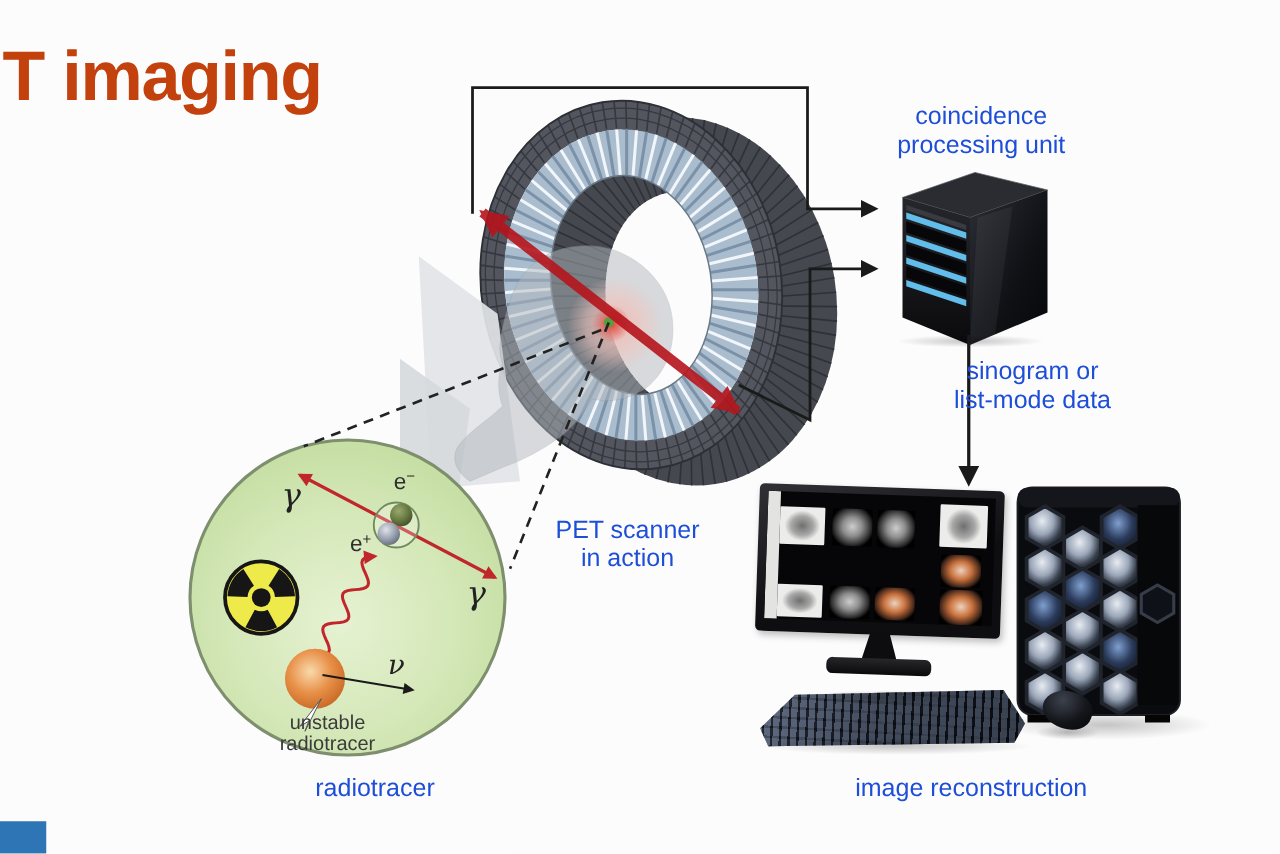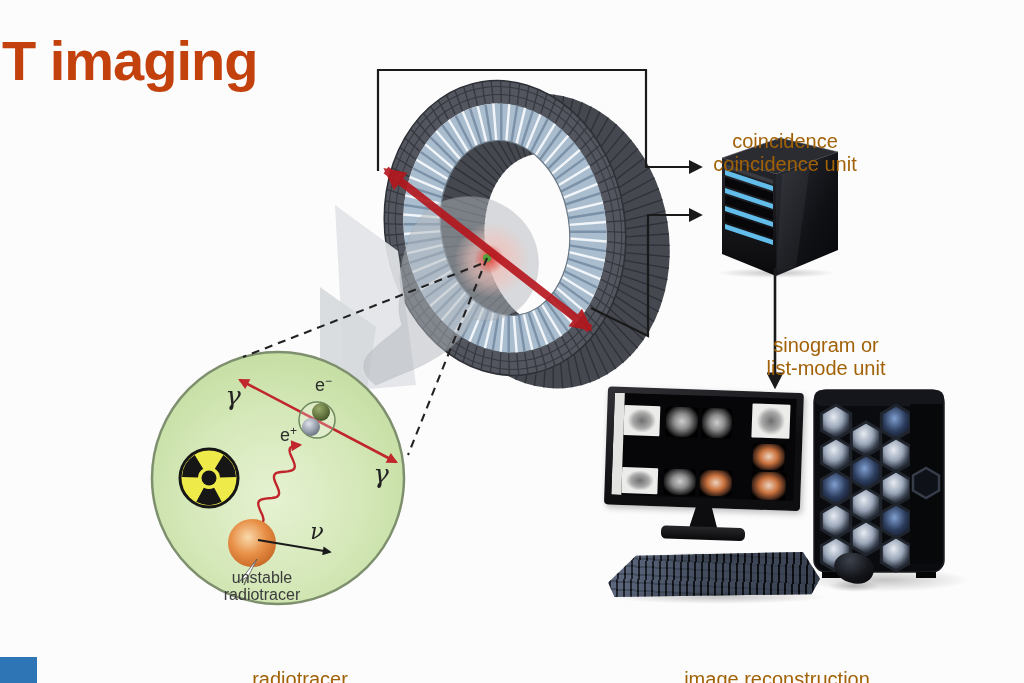--- a/index.html
+++ b/index.html
@@ -1,21 +1,21 @@
 <!DOCTYPE html>
 <html><head>
 <meta charset="utf-8">
 <style>
   html,body{margin:0;padding:0;background:#fff;}
   .canvas{position:relative;width:1024px;height:683px;background:#fdfcfc;overflow:hidden;
           font-family:"Liberation Sans",sans-serif;}
   .title{position:absolute;left:2px;top:28px;font-size:56px;font-weight:bold;color:#c2410c;
          letter-spacing:-1px;white-space:nowrap;}
-  .lbl{position:absolute;font-size:20px;line-height:1.15;color:#a16207;text-align:center;
-       transform:translateX(-50%);white-space:nowrap;margin-top:48px;}
+  .lbl{position:absolute;font-size:20px;line-height:1.15;color:#1d4ed8;text-align:center;
+       transform:translateX(-50%);white-space:nowrap;}
   .lbl span{display:block;}
   svg{position:absolute;}
   svg text{font-family:"Liberation Sans",sans-serif;}
   .greek{font-family:"DejaVu Serif",serif;font-style:italic;font-size:26px;fill:#222;}
   .nu{font-family:"DejaVu Serif",serif;font-style:italic;font-size:22px;fill:#222;}
   .plabel{font-size:18px;fill:#2e2e2e;}
   .tracer{font-size:16px;fill:#3b3b3b;}
   
   .monitor{position:absolute;left:605px;top:390px;width:210px;height:172px;transform:rotate(2deg);}
   .bezel{position:absolute;left:0;top:0;width:196px;height:118px;border-radius:4px;
@@ -519,25 +519,29 @@
     </defs>
     <path d="M378,171 L378,70 L646,70 L646,167 L700,167" fill="none" stroke="#1a1a1a" stroke-width="2.2" marker-end="url(#mB)"></path>
     <path d="M591,308 L648,336 L648,215 L700,215" fill="none" stroke="#1a1a1a" stroke-width="2.2" marker-end="url(#mB)"></path>
     <path d="M775,268 L775,386" fill="none" stroke="#1a1a1a" stroke-width="2.6" marker-end="url(#mB)"></path>
     <line x1="481" y1="264" x2="243" y2="357" stroke="#222" stroke-width="2.1" stroke-dasharray="8 6"></line>
     <line x1="487" y1="258" x2="408" y2="455" stroke="#222" stroke-width="2.1" stroke-dasharray="8 6"></line>
   </svg>
 
   <div class="lbl" style="left:785px;top:82px;">
     <span>coincidence</span>
-    <span>coincidence unit</span>
+    <span>processing unit</span>
   </div>
   <div class="lbl" style="left:826px;top:286px;">
     <span>sinogram or</span>
-    <span>list-mode unit</span>
+    <span>list-mode data</span>
+  </div>
+  <div class="lbl" style="left:502px;top:413px;">
+    <span>PET scanner</span>
+    <span>in action</span>
   </div>
   <div class="lbl" style="left:777px;top:620px;text-align:right;">
     <span>image reconstruction</span>
   </div>
   <div class="lbl" style="left:300px;top:620px;">
     <span>radiotracer</span>
   </div>
 
   <div class="corner-bar"></div>
 </div>

